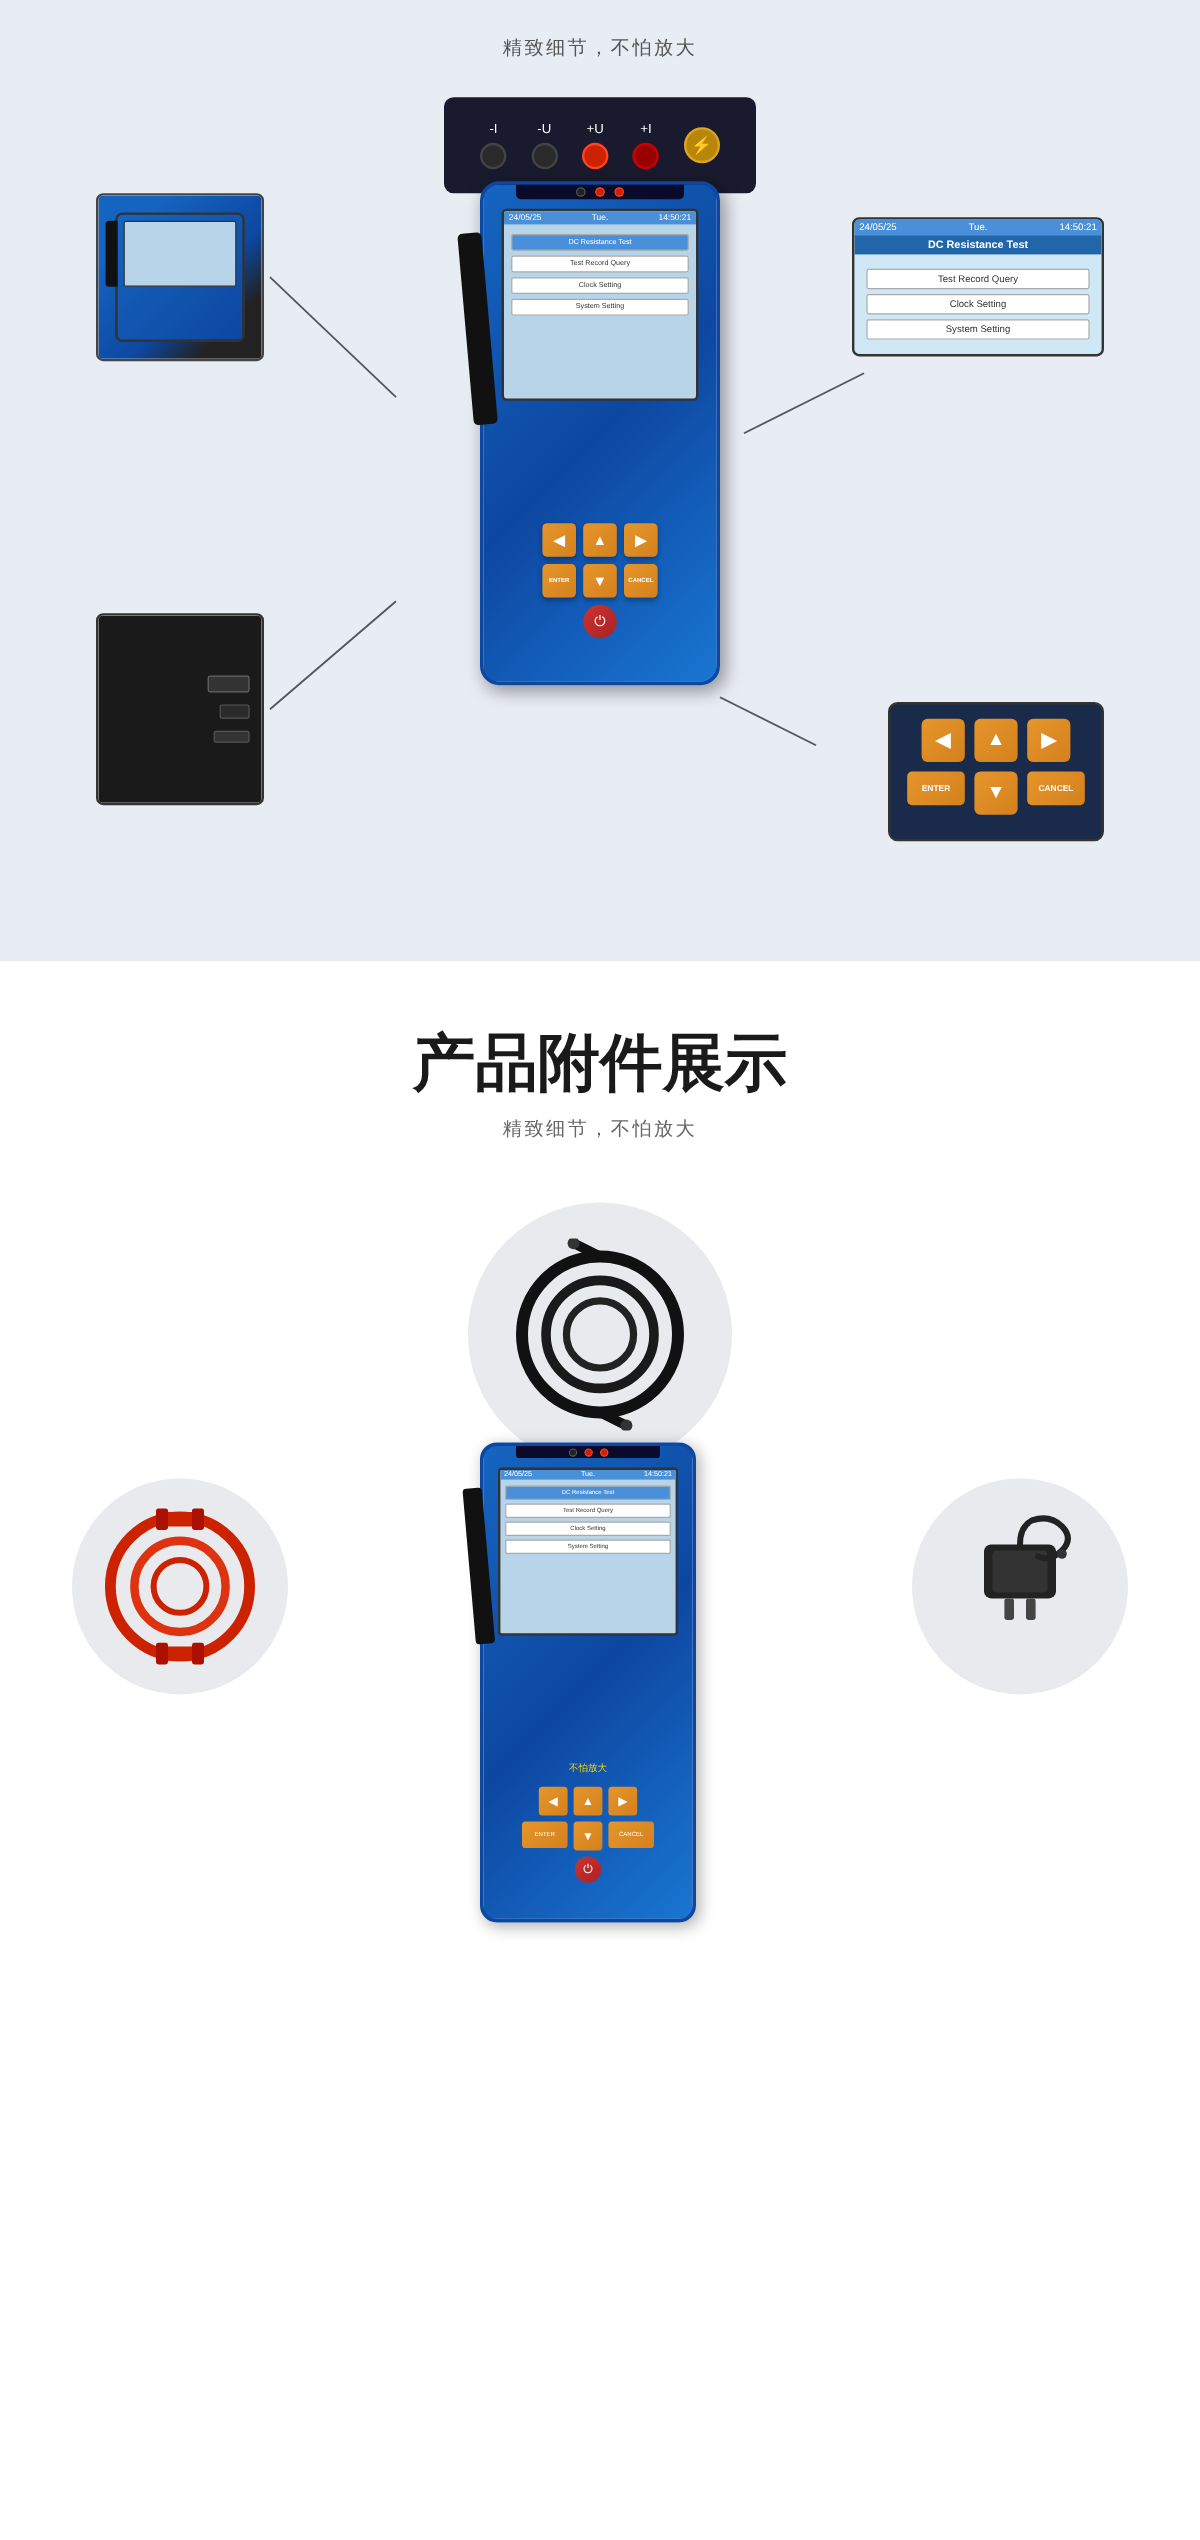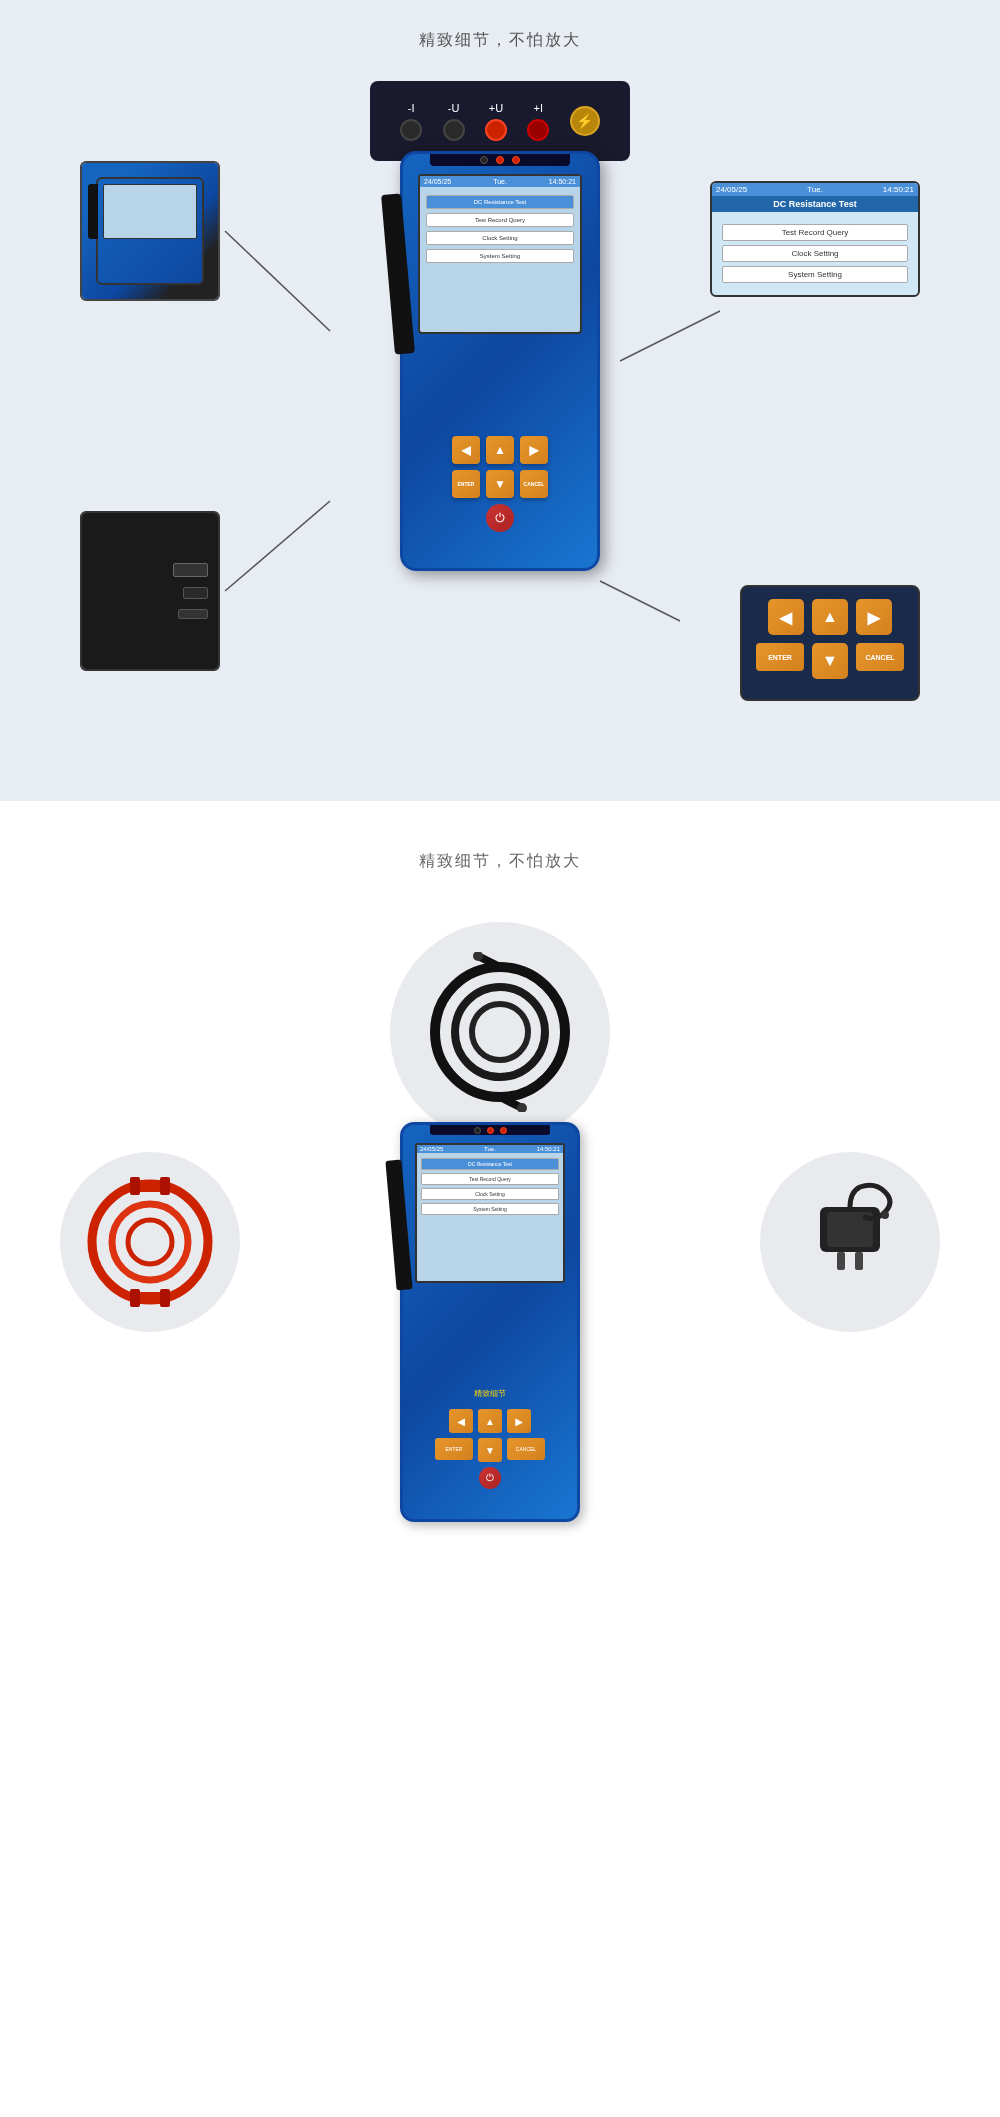--- a/index.html
+++ b/index.html
@@ -707,20 +707,21 @@
         <div class="panel-label-btn">ENTER</div>
         <div class="panel-nav-btn">▼</div>
         <div class="panel-label-btn">CANCEL</div>
       </div>
     </div>
 
   </div>
 </div>
 
 <div class="section-accessories">
+  <h2 class="section-title-cn">产品附件展示</h2>
   <p class="section-subtitle-cn">精致细节，不怕放大</p>
 
   <div class="accessories-layout">
 
     <div class="acc-circle acc-top-center">
 
       <svg width="160" height="160" viewBox="0 0 160 160">
         <circle cx="80" cy="80" r="65" fill="none" stroke="#111" stroke-width="10"></circle>
         <circle cx="80" cy="80" r="45" fill="none" stroke="#1a1a1a" stroke-width="8"></circle>
         <circle cx="80" cy="80" r="28" fill="none" stroke="#222" stroke-width="6"></circle>
@@ -779,21 +780,21 @@
             <span>14:50:21</span>
           </div>
           <div class="small-screen-menu">
             <div class="small-screen-item hl">DC Resistance Test</div>
             <div class="small-screen-item">Test Record Query</div>
             <div class="small-screen-item">Clock Setting</div>
             <div class="small-screen-item">System Setting</div>
           </div>
         </div>
 
-        <div class="brand-label">精致细节</div>
+        <div class="brand-label">不怕放大</div>
 
         <div class="small-device-buttons">
           <div class="small-btn-row">
             <div class="small-nav-btn">◀</div>
             <div class="small-nav-btn">▲</div>
             <div class="small-nav-btn">▶</div>
           </div>
           <div class="small-btn-row">
             <div class="small-label-btn">ENTER</div>
             <div class="small-nav-btn">▼</div>

